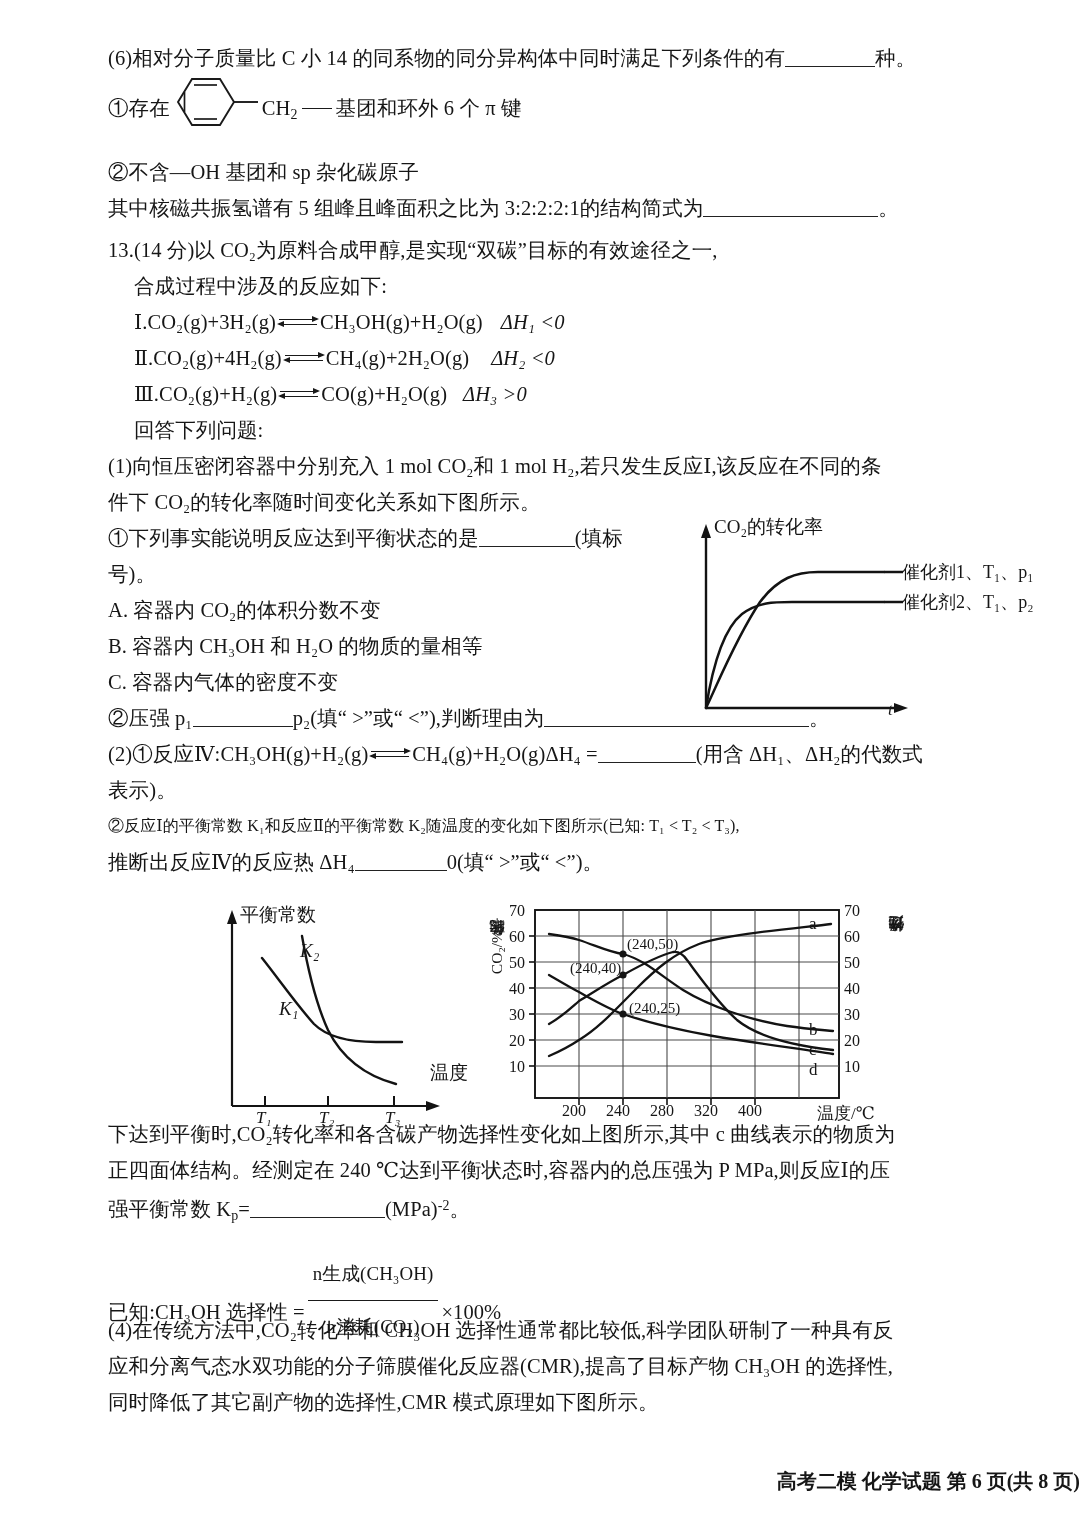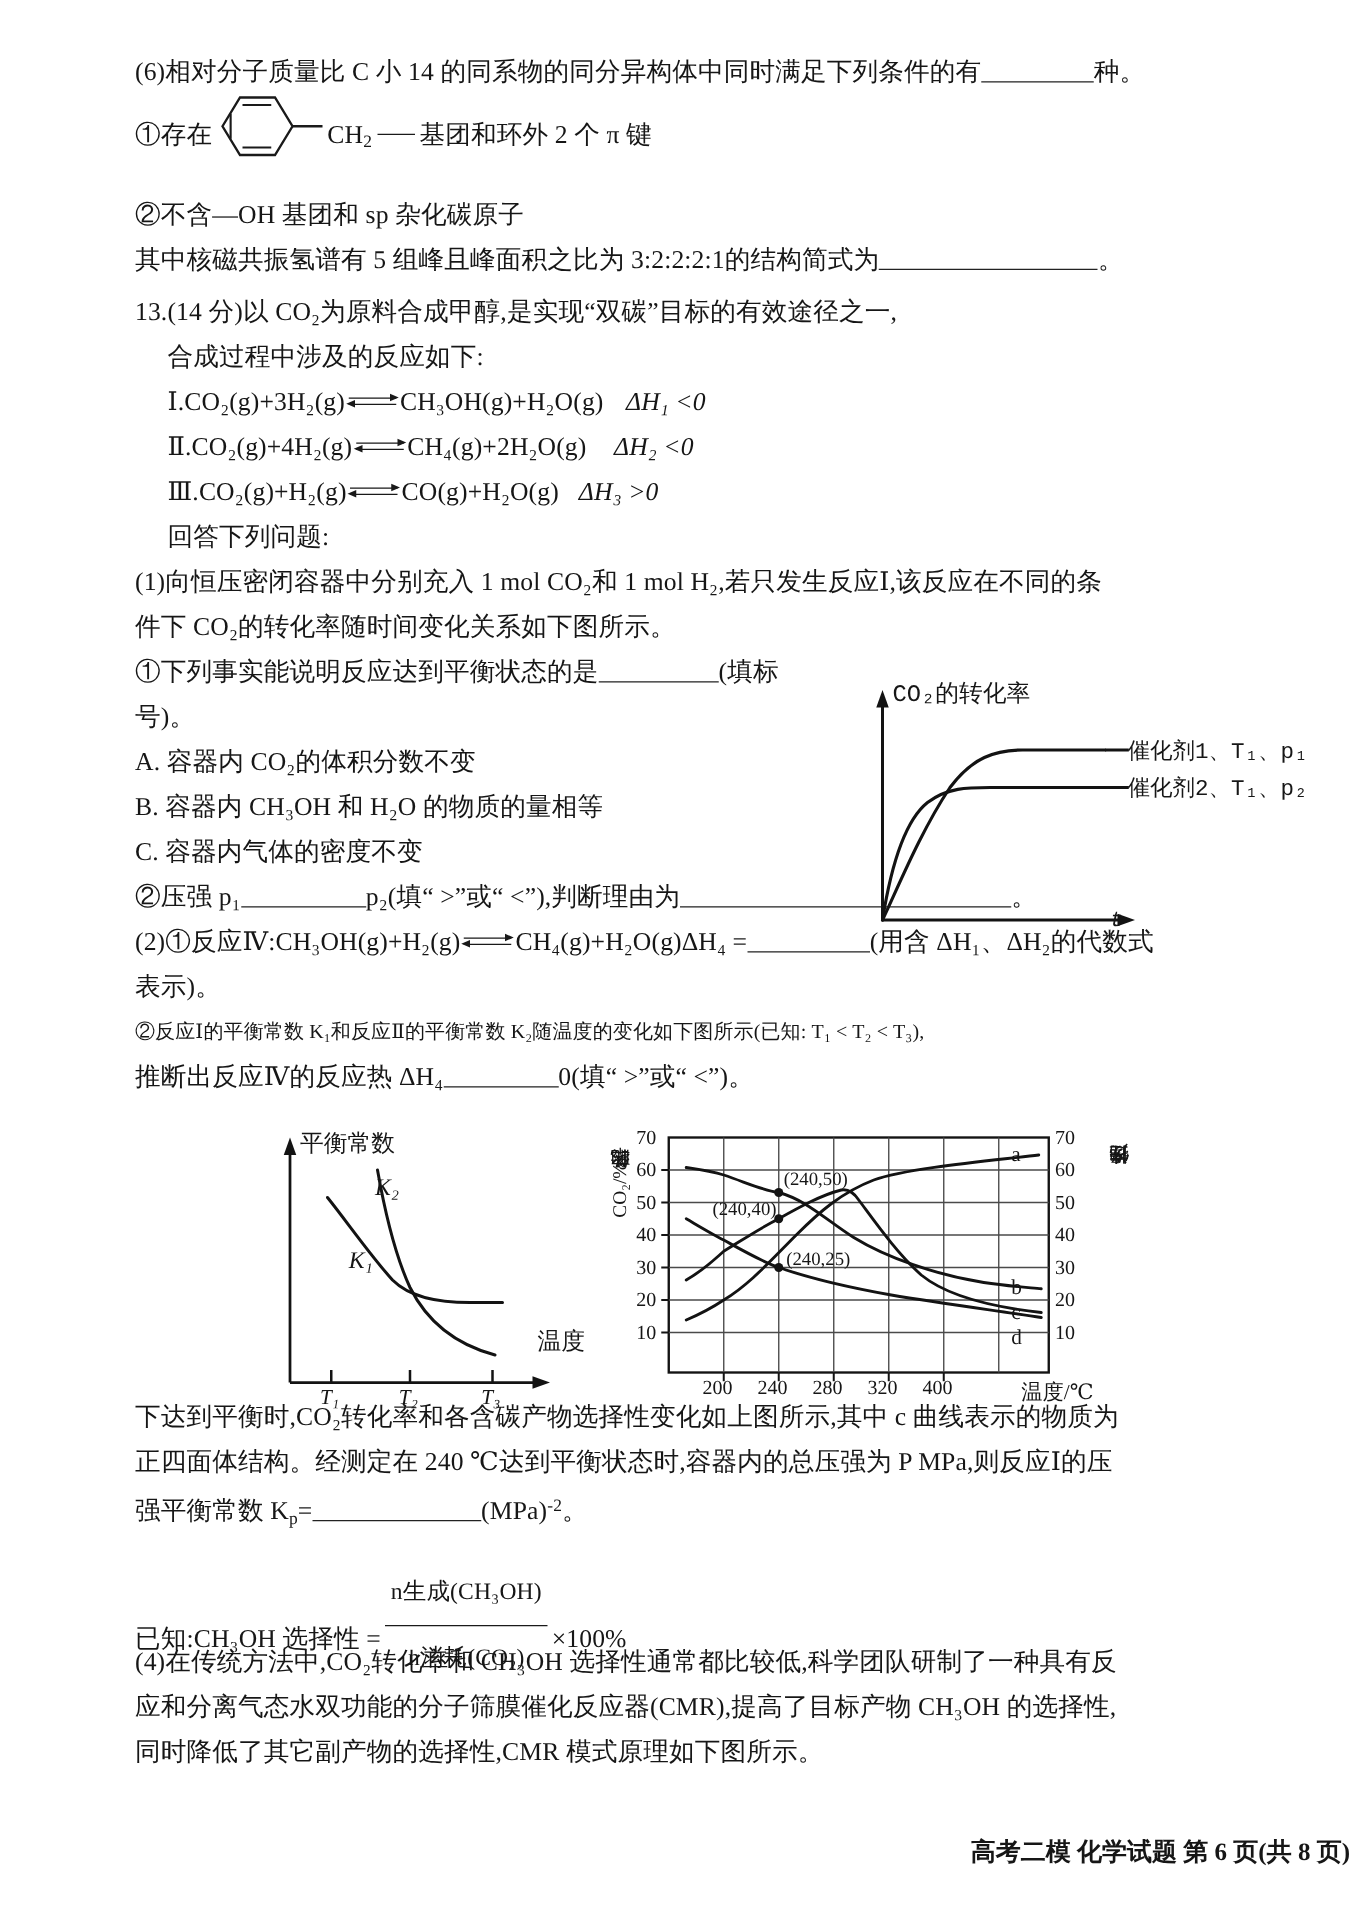--- a/index.html
+++ b/index.html
@@ -76,24 +76,23 @@
     width: 92px;
     height: 30px;
     vertical-align: -18px;
   }
   .benzene-wrap svg { position: absolute; left: 0; top: -33px; }
 
   
   .chart1 {
     position: absolute;
     left: 688px;
-    top: 546px;
+    top: 518px;
     width: 350px;
     height: 200px;
-    font-family: Liberation Mono, monospace;
   }
   .chart1 .c1label {
     position: absolute;
     font-size: 18px;
     white-space: nowrap;
   }
 
   
   .chart2 {
     position: absolute;
@@ -173,21 +172,21 @@
 
     <div class="line" style="margin-top:10px;height:44px;line-height:44px">
       <span>①存在</span><span class="benzene-wrap">
         <svg width="92" height="64" viewBox="0 0 92 64">
           <polygon points="8,32 22,9 50,9 64,32 50,55 22,55" fill="none" stroke="#1a1a1a" stroke-width="1.9"></polygon>
           <line x1="24" y1="15" x2="47" y2="15" stroke="#1a1a1a" stroke-width="1.7"></line>
           <line x1="24" y1="49" x2="47" y2="49" stroke="#1a1a1a" stroke-width="1.7"></line>
           <line x1="14.5" y1="22" x2="14.5" y2="42" stroke="#1a1a1a" stroke-width="1.7"></line>
           <line x1="64" y1="32" x2="88" y2="32" stroke="#1a1a1a" stroke-width="1.9"></line>
         </svg>
-      </span><span><span>CH</span><sub>2</sub></span><span style="display:inline-block;width:30px;border-bottom:1.9px solid #1a1a1a;vertical-align:6px;margin:0 4px"></span><span>基团和环外 2 个 π 键</span>
+      </span><span><span>CH</span><sub>2</sub></span><span style="display:inline-block;width:30px;border-bottom:1.9px solid #1a1a1a;vertical-align:6px;margin:0 4px"></span><span>基团和环外 6 个 π 键</span>
     </div>
 
     <div class="line" style="margin-top:24px">②不含—OH 基团和 sp 杂化碳原子</div>
 
     <div class="line">
       <span>其中核磁共振氢谱有 5 组峰且峰面积之比为 3:2:2:2:1的结构简式为</span><span class="blank" style="width:175px"></span><span>。</span>
     </div>
 
     <div class="line" style="margin-top:6px">
       <span>13.</span><span>(14 分)</span><span>以 CO₂为原料合成甲醇,是实现“双碳”目标的有效途径之一,</span>

